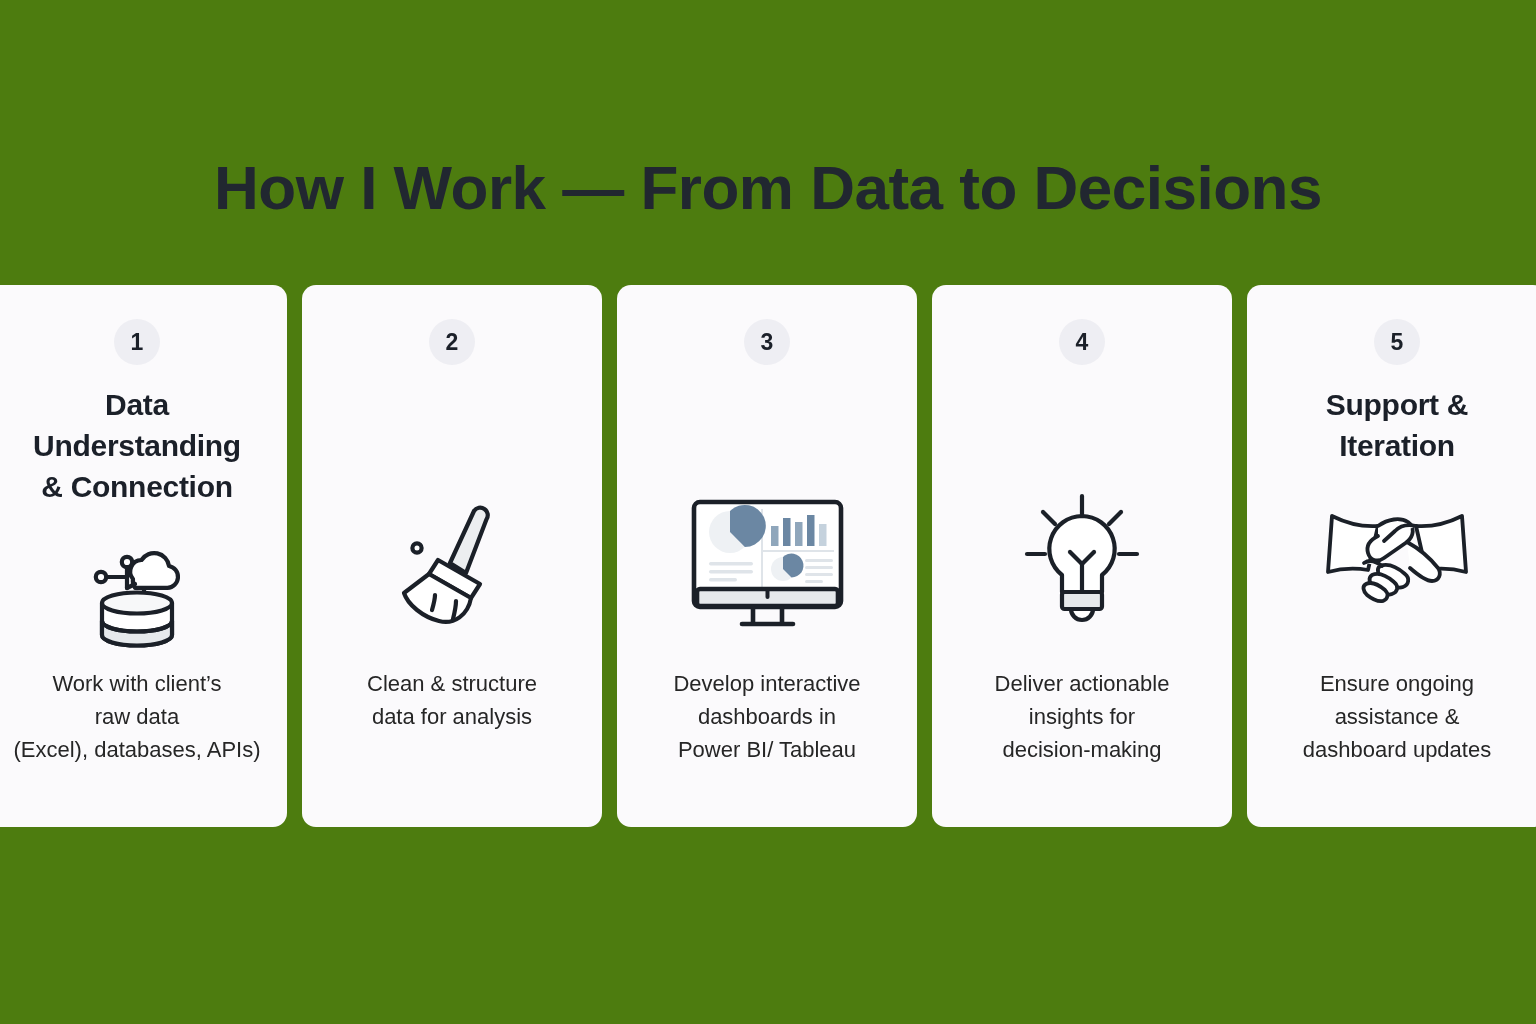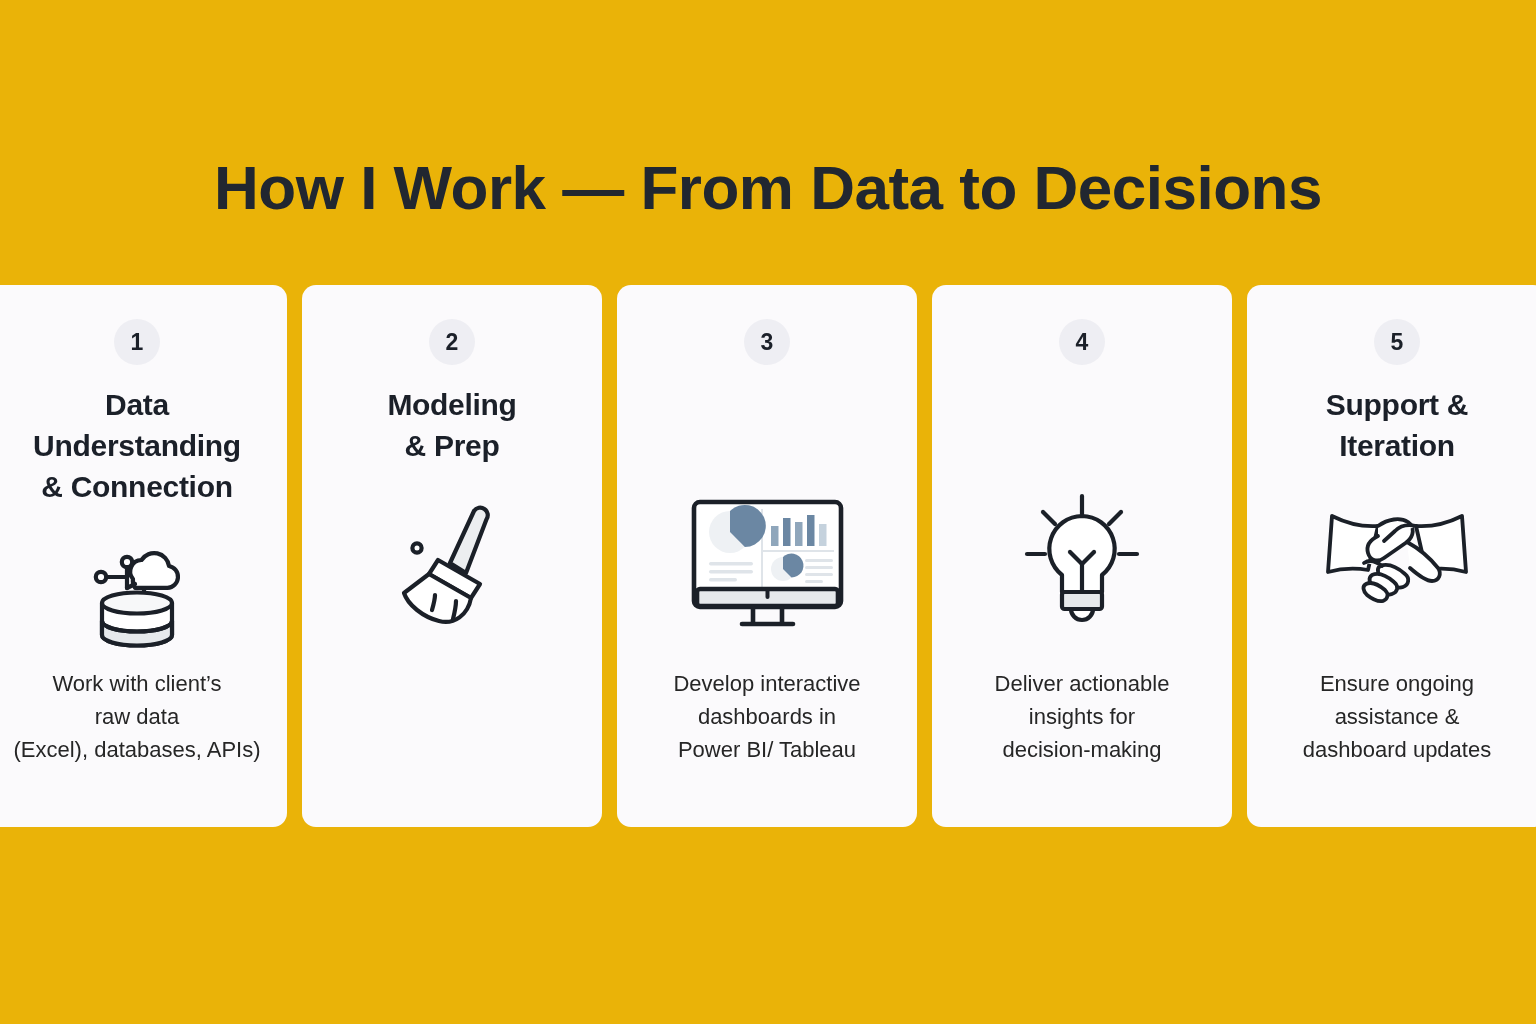--- a/index.html
+++ b/index.html
@@ -10,21 +10,21 @@
     height: 1024px;
     background: #ffffff;
     font-family: "Liberation Sans", "DejaVu Sans", sans-serif;
     overflow: hidden;
   }
 
   .slide {
     position: relative;
     width: 1536px;
     height: 1024px;
-    background: #eab308;
+    background: #4d7c0f;
   }
 
   
   .page-title {
     position: absolute;
     top: 152px;
     left: 0;
     width: 1536px;
     text-align: center;
     font-size: 62px;
@@ -160,39 +160,39 @@
           </g>
         </svg>
       </div>
       <div class="card-desc">Work with client’s
 raw data
 (Excel), databases, APIs)</div>
     </div>
 
     <div class="card card-2">
       <div class="badge">2</div>
-      <div class="card-heading">Modeling
-&amp; Prep</div>
       <div class="icon-wrap">
         <svg width="120" height="132" viewBox="0 0 120 132">
           <g fill="none" stroke="#1b2028" stroke-width="4.2" stroke-linecap="round" stroke-linejoin="round">
 
             <path d="M82 14 a7.5 7.5 0 0 1 12.5 8.3 L74 76 L58 66 Z" fill="#eceef0"></path>
 
             <path d="M46 63 L88 87 L79 101 L37 77 Z" fill="#ffffff"></path>
 
             <path d="M37 77 L79 101 C 76 118 62 128 47 124 C 31 120 16 108 12 96 Z" fill="#ffffff"></path>
 
             <path d="M40 113 C 42 106 43 102 43 98"></path>
             <path d="M61 122 C 63 114 64 109 64 104"></path>
 
             <circle cx="25" cy="51" r="4.6" fill="#ffffff"></circle>
           </g>
         </svg>
       </div>
+      <div class="card-desc">Clean &amp; structure
+data for analysis</div>
     </div>
 
     <div class="card card-3">
       <div class="badge">3</div>
       <div class="icon-wrap">
         <svg width="165" height="135" viewBox="0 0 165 135">
 
           <rect x="9" y="6" width="147" height="105" rx="6" fill="#ffffff" stroke="#1b2028" stroke-width="4.6"></rect>
 
           <rect x="15" y="12" width="135" height="80" fill="#ffffff"></rect>

